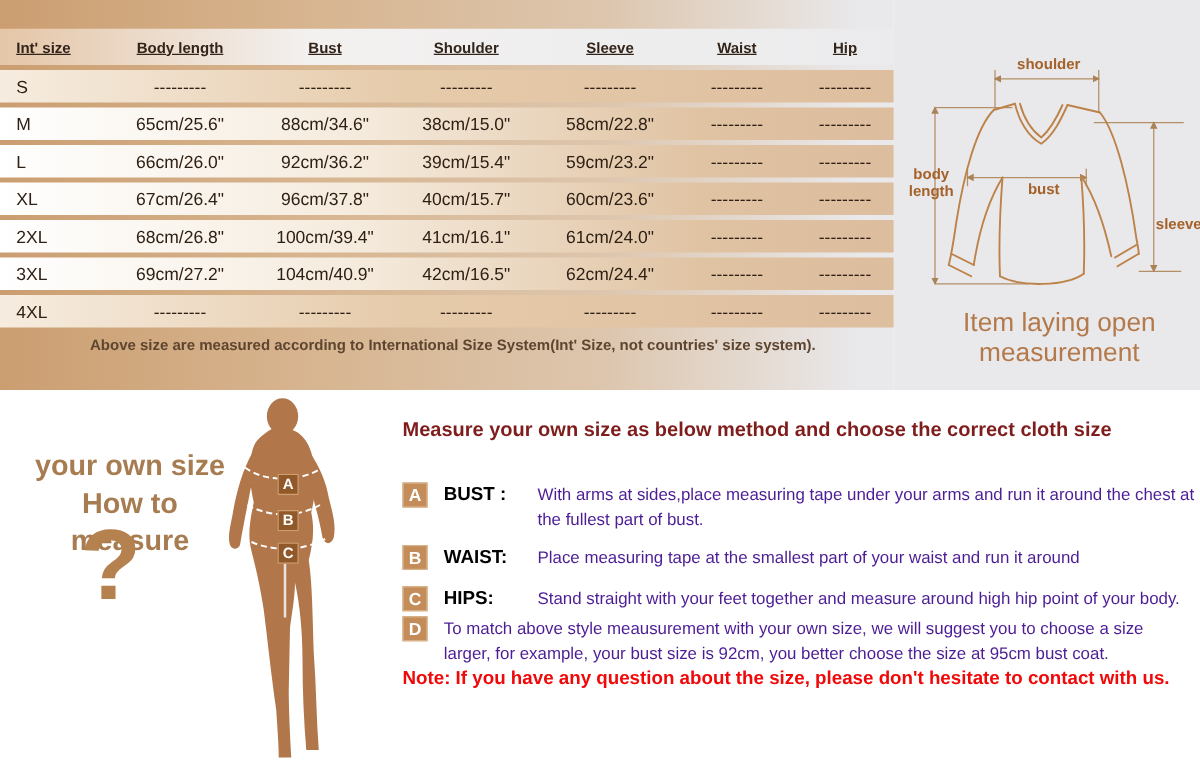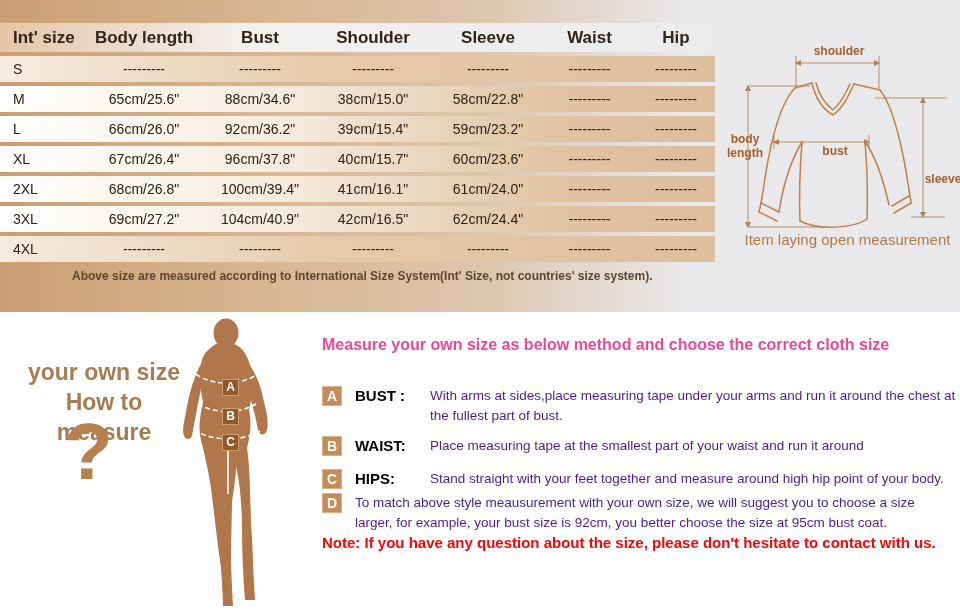--- a/index.html
+++ b/index.html
@@ -14,22 +14,23 @@
   
   .top { display:flex; width:960px; height:312px; }
 
   .table-panel {
     position:relative; width:715px; height:312px; padding-top:23px;
     background:linear-gradient(to right,#cb9e71 0%, #d7b590 35%, #ddc6ae 68%, #e9e8ea 96%);
   }
   .stripe { display:flex; align-items:center; height:26px; margin-bottom:4px; }
   .stripe > div { text-align:center; }
   .stripe-header {
-    height:29px; font-weight:700; color:#33241a; font-size:17px;
+    height:29px; font-weight:700; color:#33241a; font-size:12px;
     background:linear-gradient(to right,#e5c6a7 0%, #f3f1f0 35%, #ebebed 100%);
+    text-decoration:underline;
   }
   .row {
     color:#2e2014; font-size:14px;
     background:linear-gradient(to right,#ffffff 0%, #f5ebdd 40%, #e0c3a3 78%, #dcbd9d 100%);
   }
   .row.tint {
     background:linear-gradient(to right,#f6ecdf 0%, #e6cbab 45%, #ddbe9e 100%);
   }
   .c0 { width:80px;  text-align:left !important; padding-left:13px; }
   .c1 { width:128px; } .c2 { width:104px; } .c3 { width:122px; }
@@ -38,21 +39,21 @@
   .note-main { margin:11px 0 0 64px; font-size:15px; font-weight:700; color:#3e2d1e; letter-spacing:.3px; }
   .note-sub  { margin:7px 0 0 72px; font-size:12px; font-weight:700; color:#5e4530; }
 
   .diagram-panel { position:relative; width:245px; height:312px; background:#e9e8ea; }
   .diagram-panel svg { position:absolute; left:0; top:0; }
   .dlabel { position:absolute; color:#a4622a; font-weight:700; font-size:12px; text-align:center; }
   .lbl-shoulder   { left:96px;  top:44px;  width:56px; }
   .lbl-bodylength { left:2px;   top:133px; width:56px; line-height:1.15; }
   .lbl-bust       { left:100px; top:144px; width:40px; }
   .lbl-sleeve     { left:208px; top:172px; width:40px; }
-  .dcaption { position:absolute; left:0; top:231px; width:100%; text-align:center; color:#b3794a; font-size:15px;padding-left:20px; }
+  .dcaption { position:absolute; left:0; top:247px; width:100%; text-align:center; color:#b3794a; font-size:21px;padding-left:20px; }
 
   
   .bottom { position:relative; width:960px; height:302px; background:#ffffff; }
 
   .howto {
     position:absolute; left:16px; top:46px; width:176px; text-align:center;
     color:#a87c51; font-weight:700; font-size:23px; line-height:1.3;
   }
   .qmark {
     position:absolute; left:64px; top:100px; color:#b5814f;
@@ -62,21 +63,21 @@
   .marker {
     position:absolute; width:17px; height:17px; background:#91592a;
     border:1px solid #cf9f72; color:#ffffff; font-weight:700; font-size:12px;
     line-height:15px; text-align:center;
   }
   .m-a { left:222px; top:67px; }
   .m-b { left:222px; top:96px; }
   .m-c { left:222px; top:122px; }
 
   .guide-right { position:absolute; left:322px; top:24px; width:634px; }
-  .gtitle { color:#ec4899; font-weight:700; font-size:16px; }
+  .gtitle { color:#7f1d1d; font-weight:700; font-size:16px; }
   .gitems { margin-top:32px; }
   .gitem { display:flex; align-items:flex-start; }
   .gitem.i-a { margin-bottom:9px; }
   .gitem.i-b { margin-bottom:13px; }
   .gitem.i-c { margin-bottom:4px; }
   .lbox {
     flex:0 0 auto; width:20px; height:20px; margin-right:13px;
     background:#c38c58; border:1px solid #d8b189;
     color:#ffffff; font-weight:700; font-size:14px; line-height:18px; text-align:center;
   }

